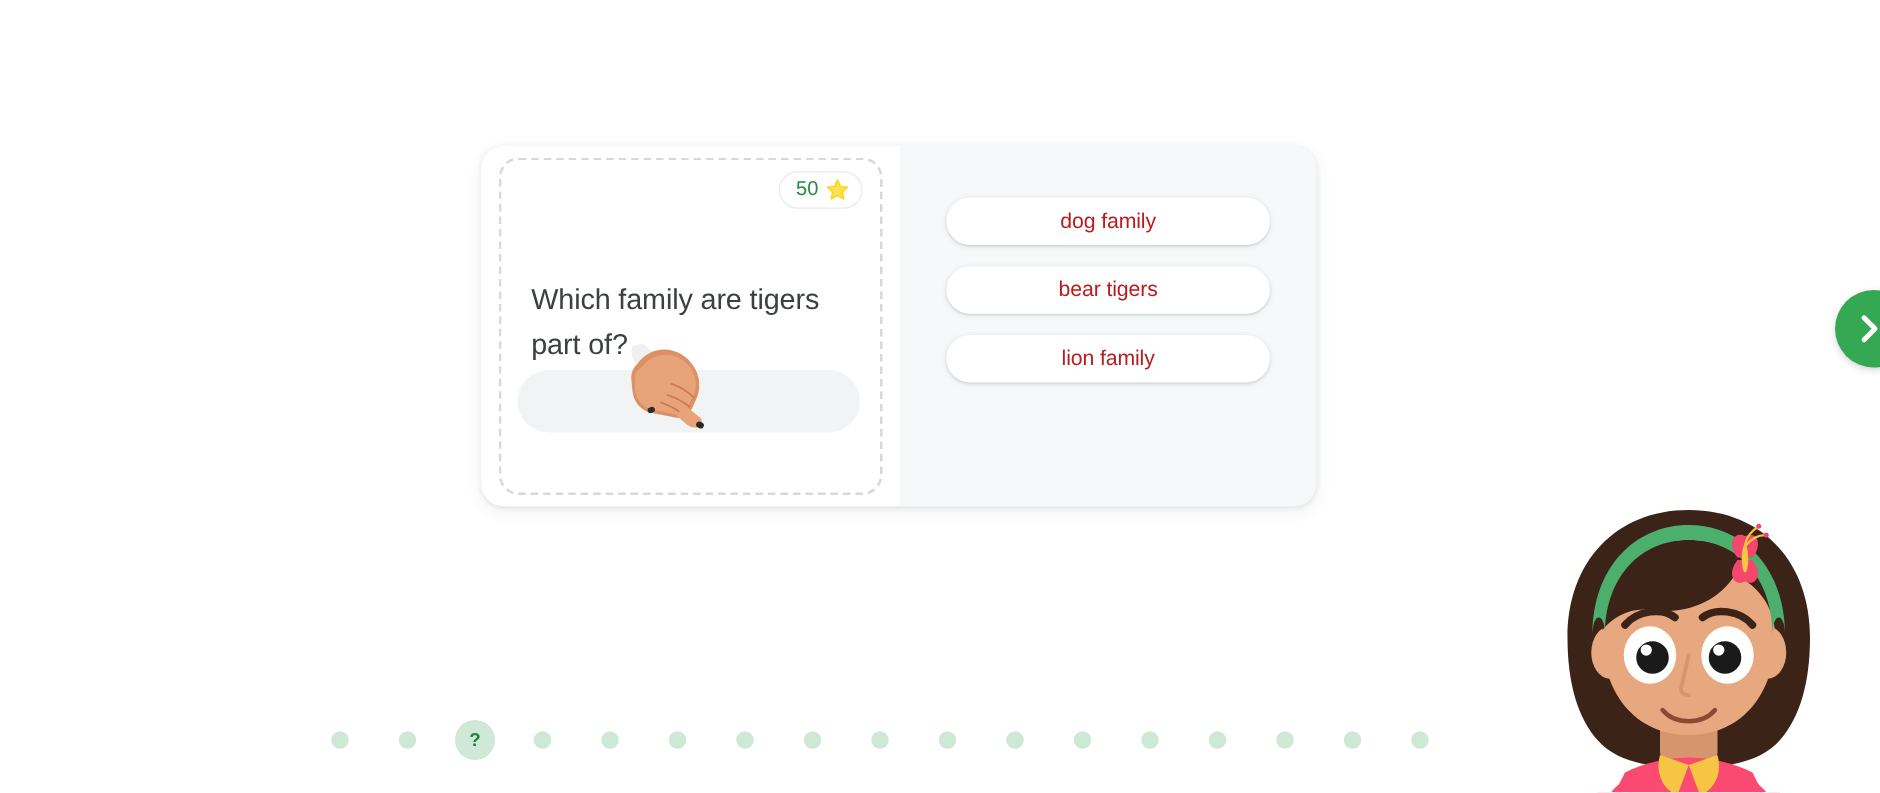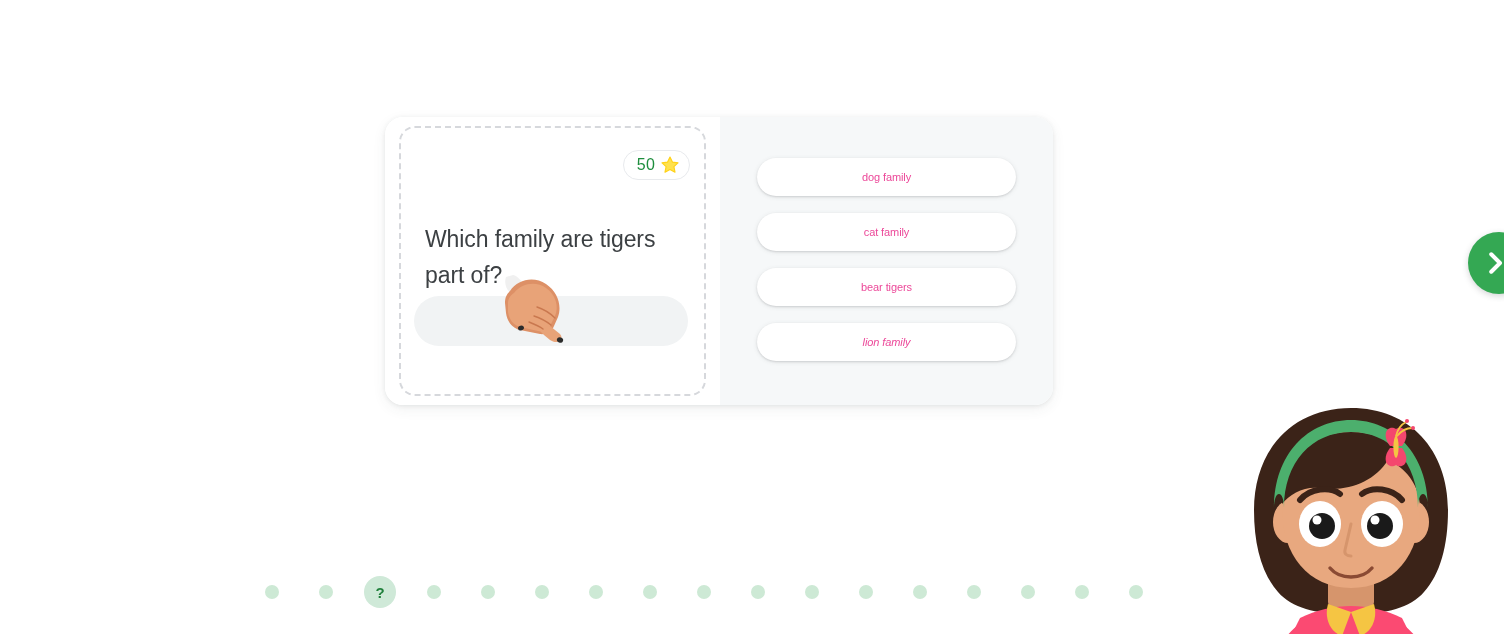--- a/index.html
+++ b/index.html
@@ -43,21 +43,21 @@
     top: 9px;
     right: 14px;
     bottom: 9px;
     border: 2px dashed #d6d8dc;
     border-radius: 16px;
     box-sizing: border-box;
   }
   #score-badge {
     position: absolute;
     right: 30px;
-    top: 33px;
+    top: 20px;
     height: 30px;
     padding: 0 9px 0 13px;
     background: #ffffff;
     border: 1px solid #e8eaed;
     border-radius: 16px;
     display: flex;
     align-items: center;
     gap: 5px;
     box-sizing: border-box;
   }
@@ -108,22 +108,22 @@
   .option-button {
     position: absolute;
     left: 37px;
     width: 259px;
     height: 38px;
     background: #ffffff;
     border: none;
     border-radius: 19px;
     box-shadow: 0 1px 2px rgba(60,64,67,.16), 0 1px 5px rgba(60,64,67,.10);
     font-family: "Liberation Sans", sans-serif;
-    font-size: 11px;
-    color: #ec4899;
+    font-size: 17px;
+    color: #b91c1c;
     letter-spacing: -.1px;
     cursor: pointer;
     display: flex;
     align-items: center;
     justify-content: center;
     padding: 0;
   }
   .option-button:nth-of-type(1) { top: 41px; }
   .option-button:nth-of-type(2) { top: 96px; }
   .option-button:nth-of-type(3) { top: 151px; }
@@ -222,21 +222,20 @@
         <ellipse cx="41" cy="65" rx="3" ry="2.4" fill="#2b2b2b" transform="rotate(-18 41 65)"></ellipse>
         <path d="M57 44 C63 46 70 50 75 55" stroke="#c9784f" stroke-width="1.4" fill="none" stroke-linecap="round"></path>
         <path d="M54 53 C60 55 66 58 71 62" stroke="#c9784f" stroke-width="1.4" fill="none" stroke-linecap="round"></path>
         <path d="M49 59 C54 61 59 63 63 66" stroke="#c9784f" stroke-width="1.4" fill="none" stroke-linecap="round"></path>
       </g>
     </svg>
   </div>
 
   <div id="options-pane">
     <button class="option-button">dog family</button>
-    <button class="option-button">cat family</button>
     <button class="option-button">bear tigers</button>
     <button class="option-button">lion family</button>
   </div>
 </div>
 
 <button id="next-button">
   <svg width="30" height="30" viewBox="0 0 24 24">
     <path d="M9 5l7 7-7 7" fill="none" stroke="#ffffff" stroke-width="3.2" stroke-linecap="round" stroke-linejoin="round"></path>
   </svg>
 </button>

